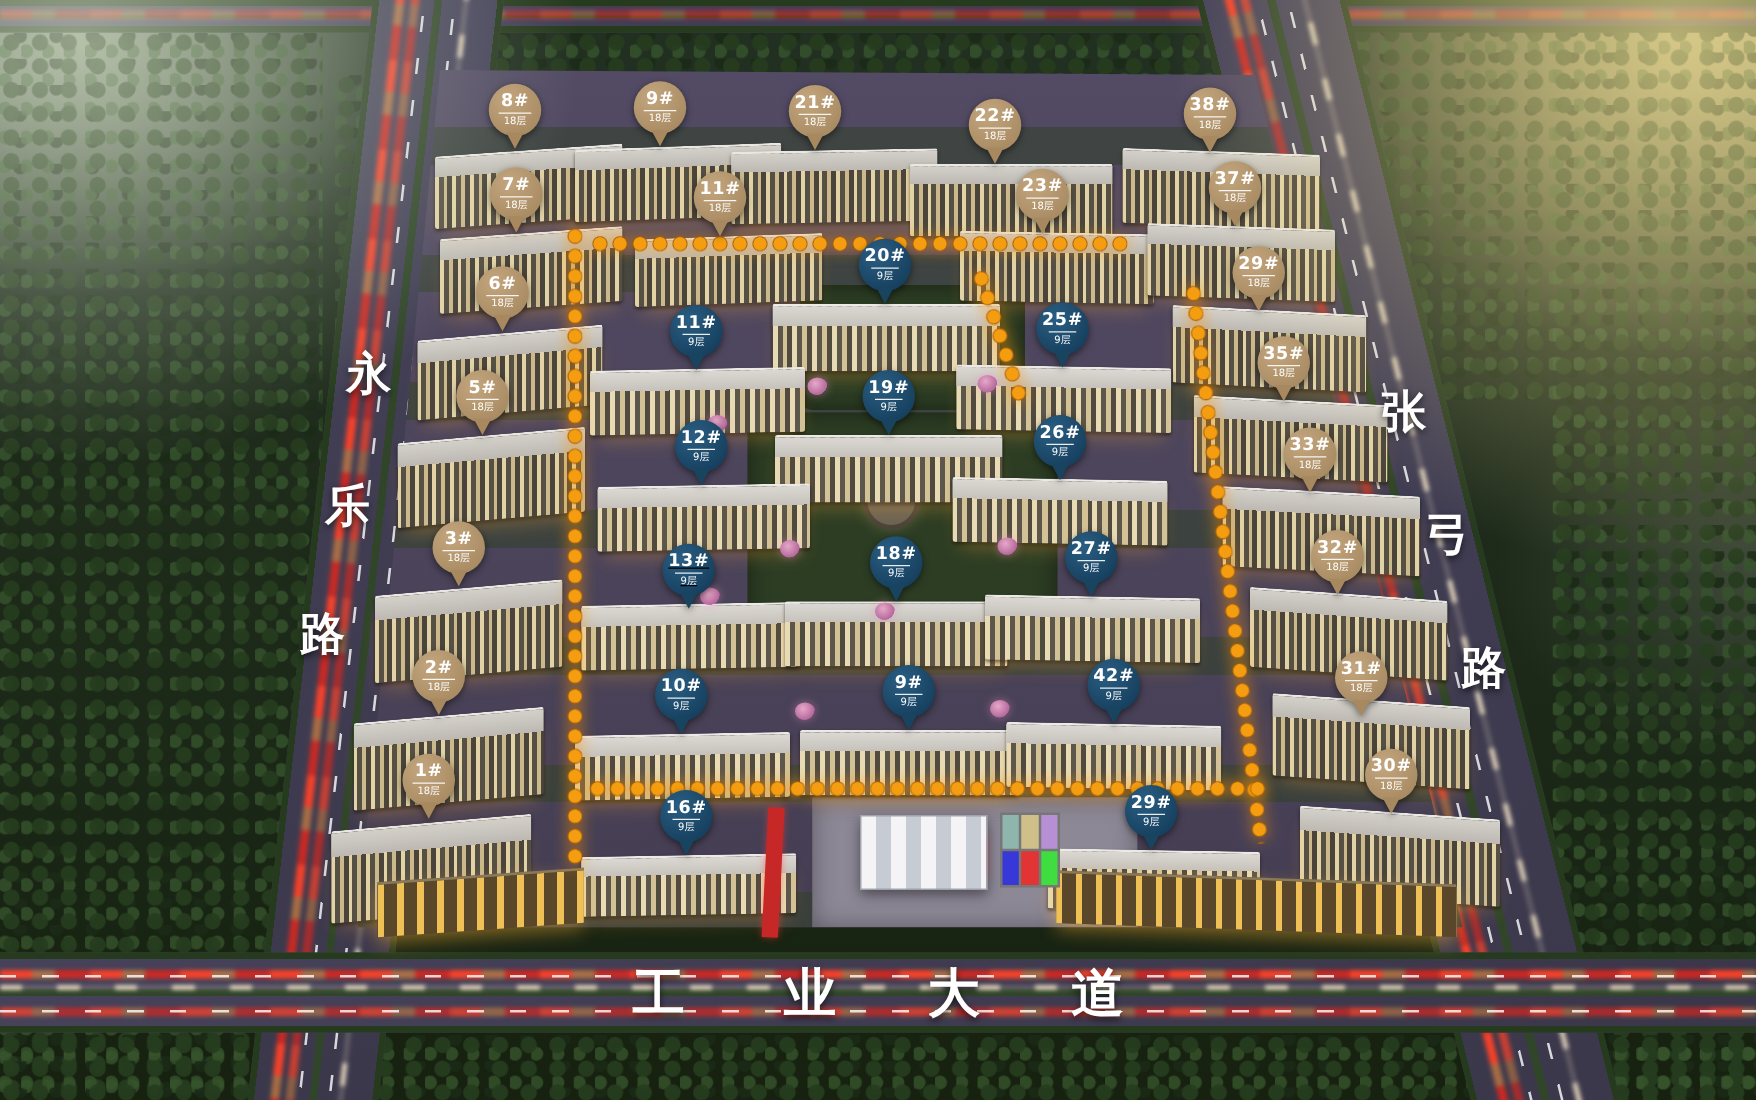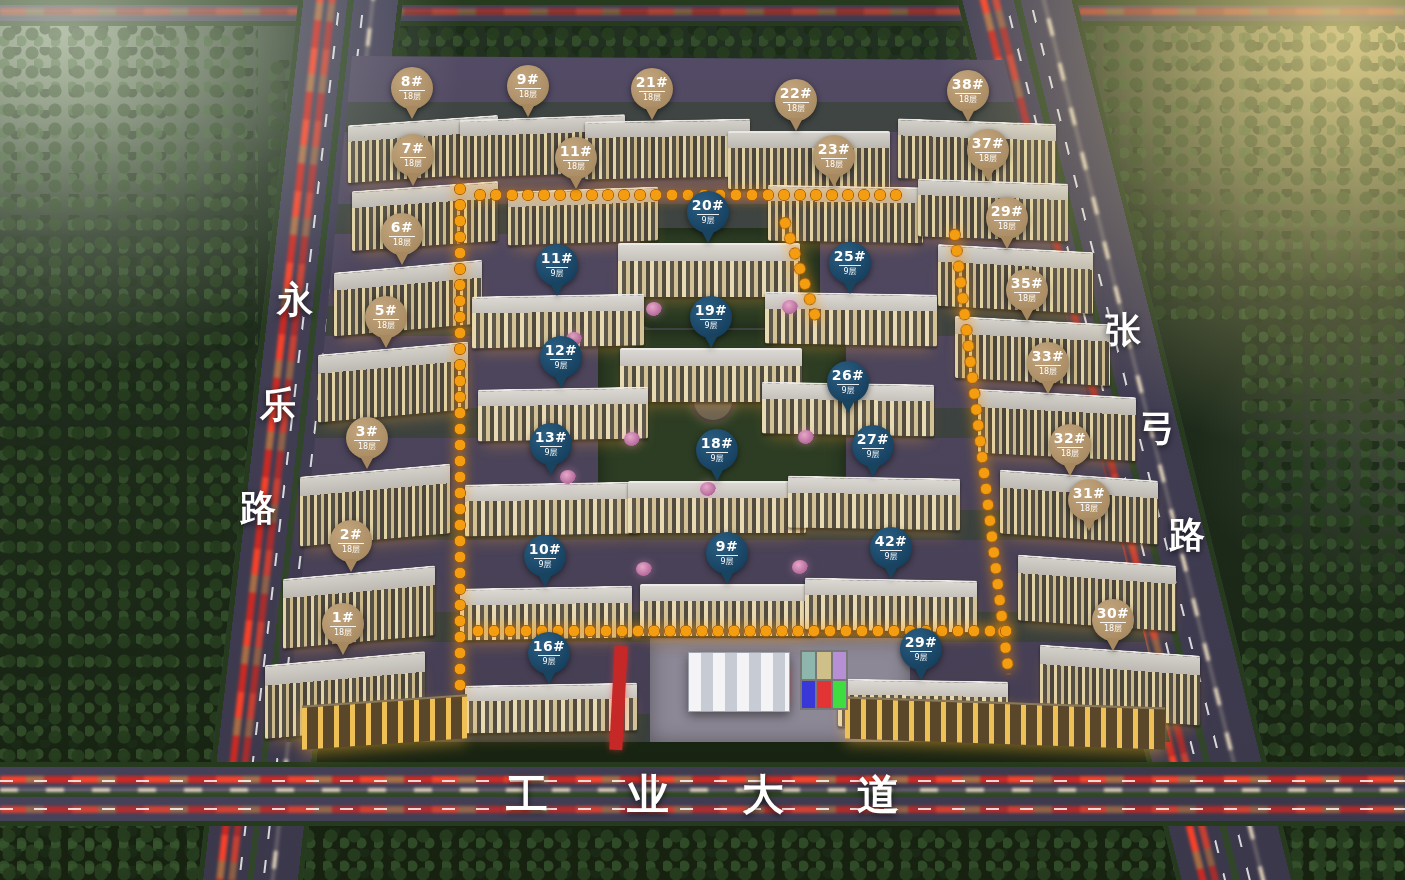--- a/index.html
+++ b/index.html
@@ -287,21 +287,21 @@
       </div>
       <div class="pin-tail"></div>
     </div>
     <div class="pin navy" style="left: 561px; top: 357px;">
       <div class="pin-head">
         <span class="num">12#</span>
         <span class="floor">9层</span>
       </div>
       <div class="pin-tail"></div>
     </div>
-    <div class="pin navy" style="left: 551px; top: 444px;">
+    <div class="pin navy" style="left: 551px; top: 456px; text-decoration: underline;">
       <div class="pin-head">
         <span class="num">13#</span>
         <span class="floor">9层</span>
       </div>
       <div class="pin-tail"></div>
     </div>
     <div class="pin navy" style="left: 545px; top: 556px;">
       <div class="pin-head">
         <span class="num">10#</span>
         <span class="floor">9层</span>
@@ -364,21 +364,21 @@
       </div>
       <div class="pin-tail"></div>
     </div>
     <div class="pin navy" style="left: 850px; top: 263px;">
       <div class="pin-head">
         <span class="num">25#</span>
         <span class="floor">9层</span>
       </div>
       <div class="pin-tail"></div>
     </div>
-    <div class="pin navy" style="left: 848px; top: 353px; margin-top: 29px;">
+    <div class="pin navy" style="left: 848px; top: 353px;">
       <div class="pin-head">
         <span class="num">26#</span>
         <span class="floor">9层</span>
       </div>
       <div class="pin-tail"></div>
     </div>
     <div class="pin navy" style="left: 873px; top: 446px;">
       <div class="pin-head">
         <span class="num">27#</span>
         <span class="floor">9层</span>
@@ -399,21 +399,21 @@
       </div>
       <div class="pin-tail"></div>
     </div>
     <div class="pin tan" style="left: 1113px; top: 620px;">
       <div class="pin-head">
         <span class="num">30#</span>
         <span class="floor">18层</span>
       </div>
       <div class="pin-tail"></div>
     </div>
-    <div class="pin tan" style="left: 1089px; top: 500px; text-align: right;">
+    <div class="pin tan" style="left: 1089px; top: 542px; text-align: right;">
       <div class="pin-head">
         <span class="num">31#</span>
         <span class="floor">18层</span>
       </div>
       <div class="pin-tail"></div>
     </div>
     <div class="pin tan" style="left: 1070px; top: 445px;">
       <div class="pin-head">
         <span class="num">32#</span>
         <span class="floor">18层</span>

